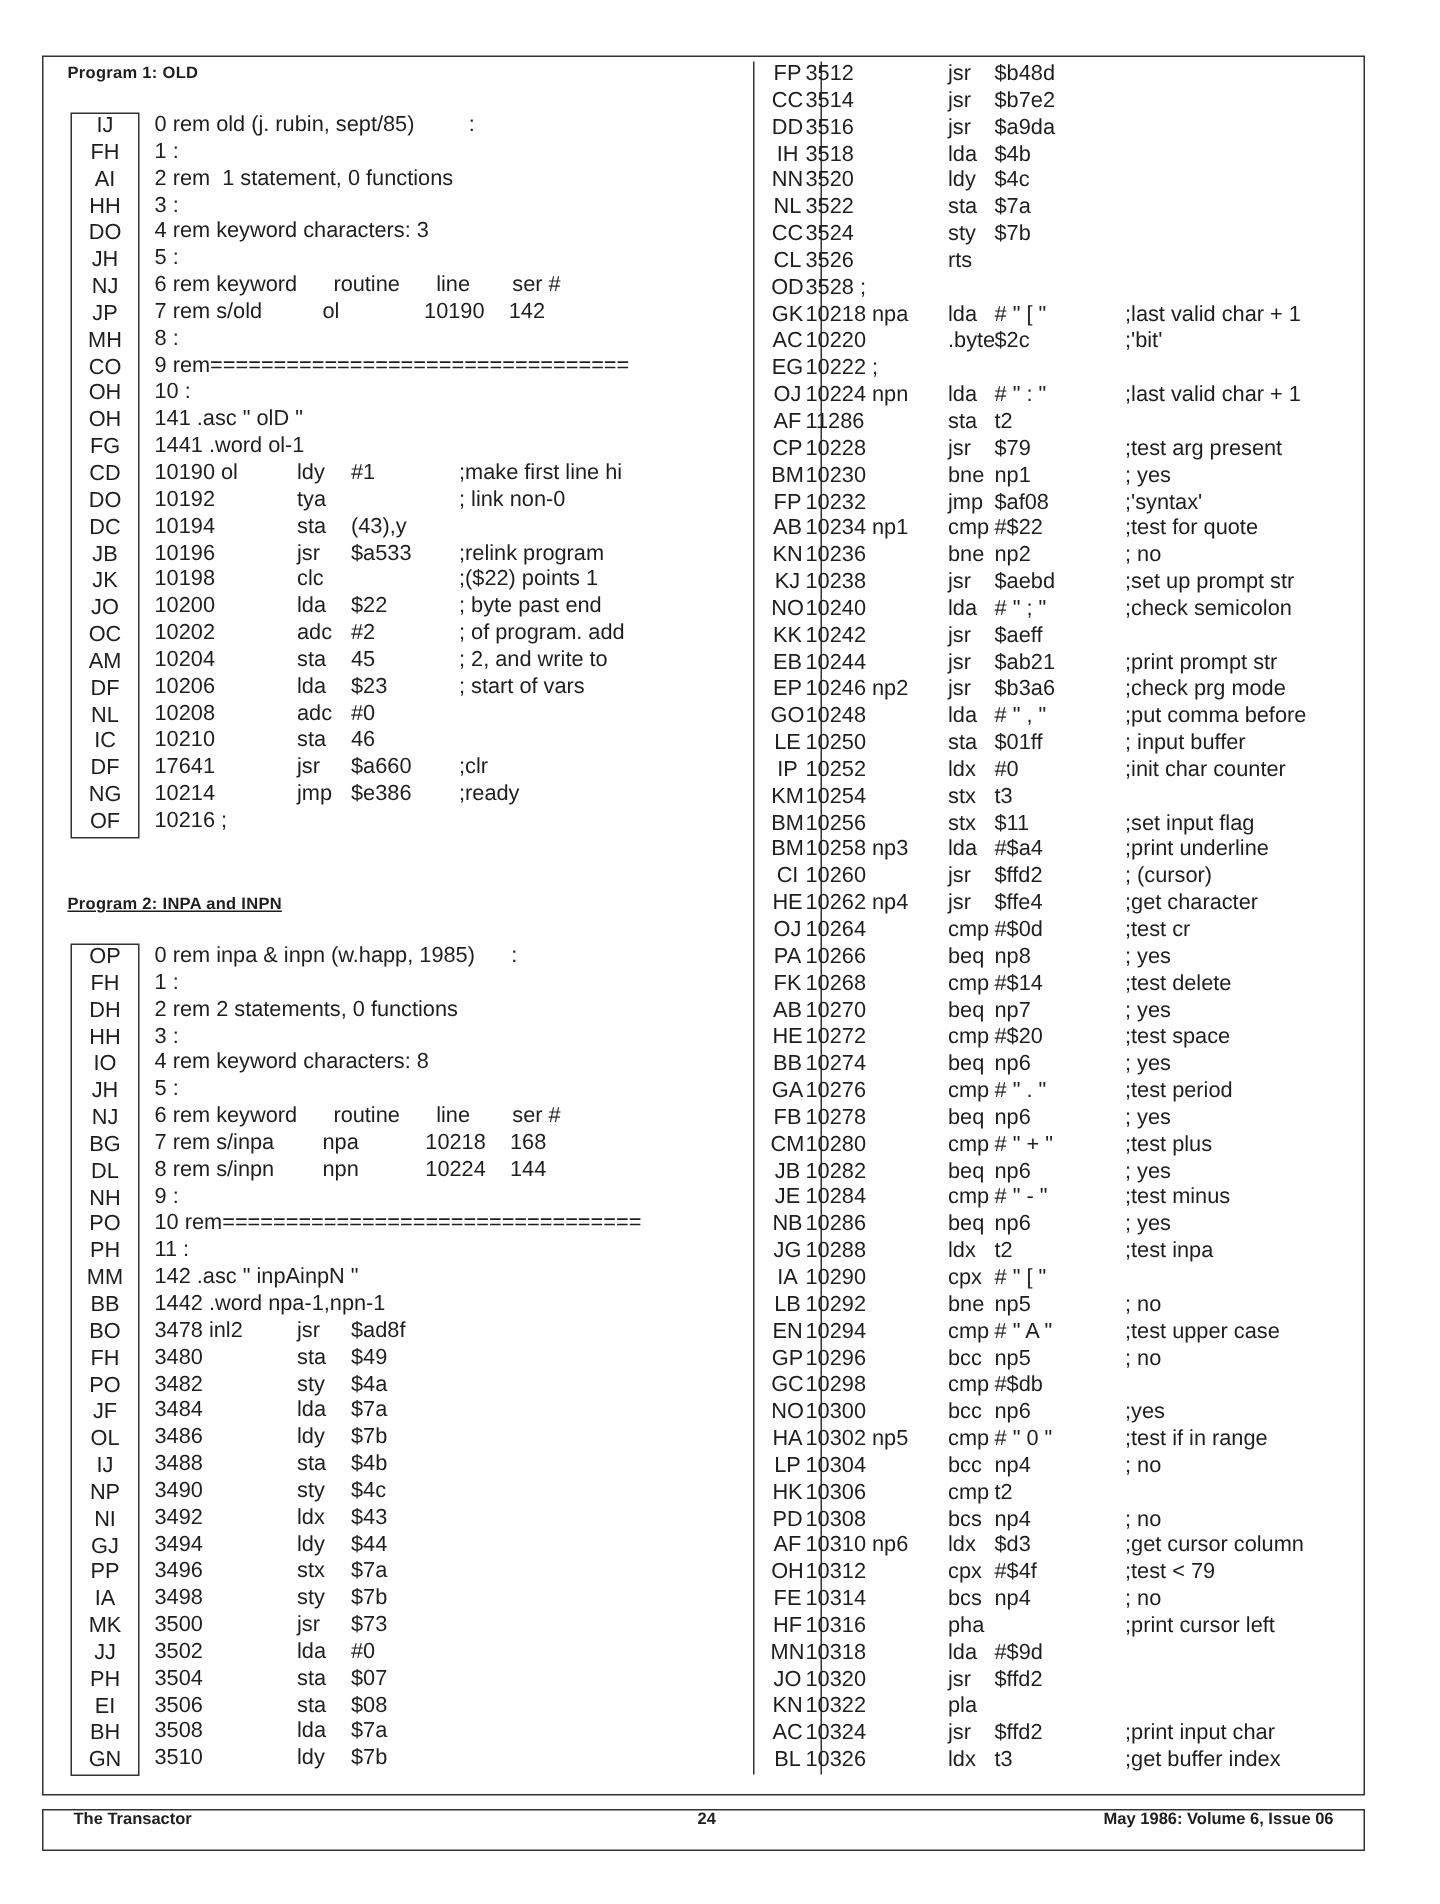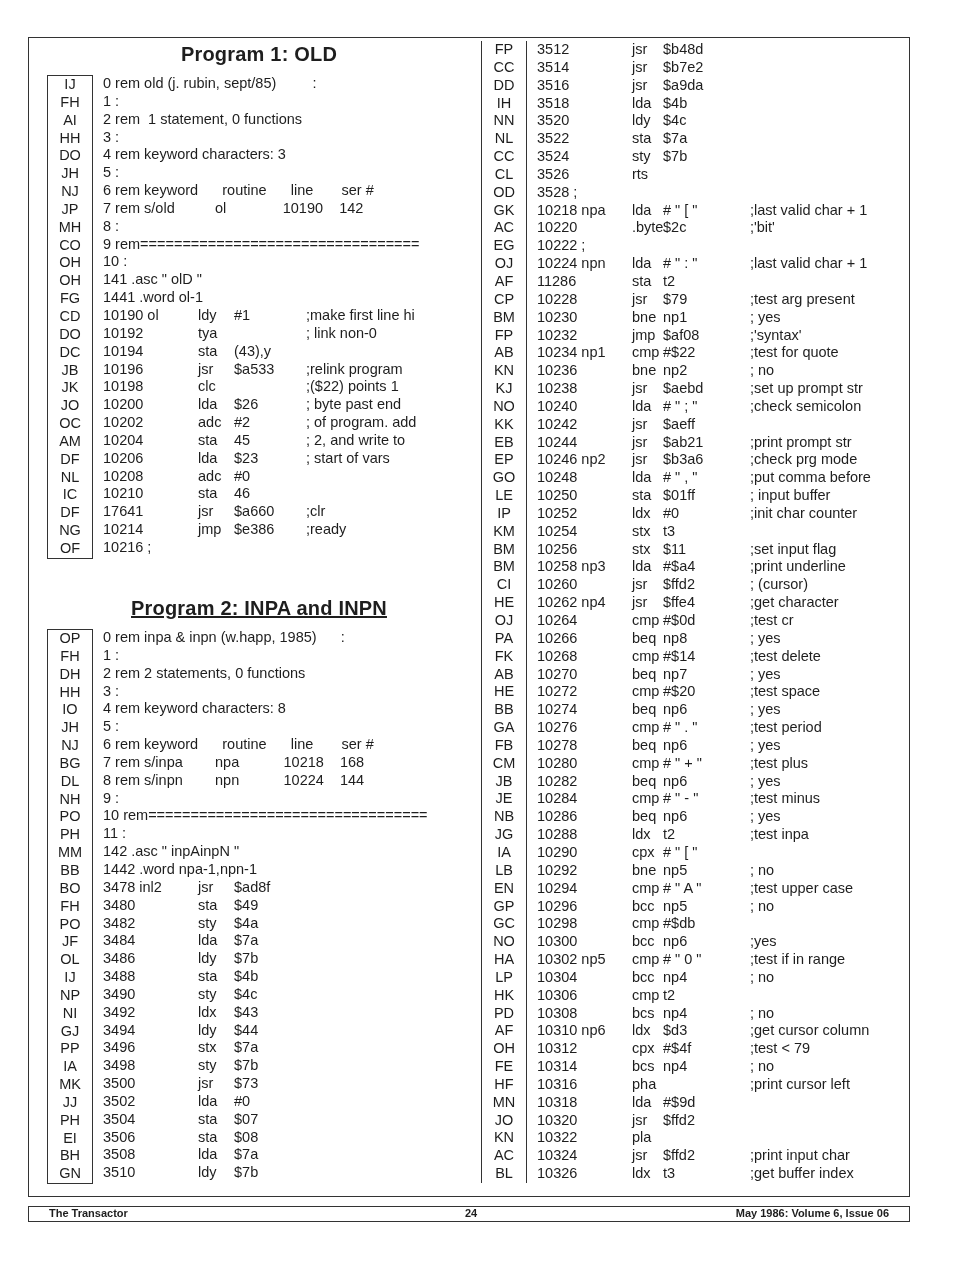--- a/index.html
+++ b/index.html
@@ -9,22 +9,22 @@
   }
   .frame {
     position: absolute; left: 28px; top: 37px; width: 882px; height: 1160px;
     border: 1.5px solid #333; box-sizing: border-box;
   }
   .col { position: absolute; top: 0; }
   .col-left { left: 0; width: 452px; }
   .col-right { left: 452px; width: 428px; }
 
   .prog-title {
-    position: absolute; left: 4px; width: 452px; text-align: center;
-    font-weight: bold; font-size: 20px; letter-spacing: 0.2px;
+    position: absolute; left: 16px; width: 452px; text-align: left;
+    font-weight: bold; font-size: 11px; letter-spacing: 0.2px;
   }
   .listing { position: absolute; }
   .listing .ck-col {
     position: absolute; left: 0; top: 0; width: 44px;
     border-right: 1px solid #333;
   }
   .listing.boxed .ck-col {
     border: 1px solid #333;
   }
   .row { height: 17.85px; line-height: 17.85px; font-size: 14.5px; white-space: pre; position: relative; }
@@ -36,21 +36,21 @@
   .c-arg { left: 131px; }
   .c-cmt { left: 203px; }
   .c-full { left: 0; }
 
   
   .right .c-op  { left: 95px; }
   .right .c-arg { left: 126px; }
   .right .c-cmt { left: 213px; }
 
   .footer {
-    position: absolute; left: 28px; top: 1206px; width: 882px; height: 16px;
+    position: absolute; left: 28px; top: 1206px; width: 882px; height: 28px;
     border: 1.5px solid #333; box-sizing: border-box;
     font-weight: bold; font-size: 11px; line-height: 13px;
   }
   .footer span { position: absolute; top: 0; }
   .f-left { left: 20px; }
   .f-mid { left: 436px; }
   .f-right { right: 20px; margin-left: 16px; }
 </style>
 </head>
 <body>
@@ -100,21 +100,21 @@
           <div class="row"><span class="c-full">8 :</span></div>
           <div class="row"><span class="c-full">9 rem=================================</span></div>
           <div class="row"><span class="c-full">10 :</span></div>
           <div class="row"><span class="c-full">141 .asc " olD "</span></div>
           <div class="row"><span class="c-full">1441 .word ol-1</span></div>
           <div class="row"><span class="c-num">10190 ol</span><span class="c-op">ldy</span><span class="c-arg">#1</span><span class="c-cmt">;make first line hi</span></div>
           <div class="row"><span class="c-num">10192</span><span class="c-op">tya</span><span class="c-arg"></span><span class="c-cmt">; link non-0</span></div>
           <div class="row"><span class="c-num">10194</span><span class="c-op">sta</span><span class="c-arg">(43),y</span><span class="c-cmt"></span></div>
           <div class="row"><span class="c-num">10196</span><span class="c-op">jsr</span><span class="c-arg">$a533</span><span class="c-cmt">;relink program</span></div>
           <div class="row"><span class="c-num">10198</span><span class="c-op">clc</span><span class="c-arg"></span><span class="c-cmt">;($22) points 1</span></div>
-          <div class="row"><span class="c-num">10200</span><span class="c-op">lda</span><span class="c-arg">$26</span><span class="c-cmt">; byte past end</span></div>
+          <div class="row"><span class="c-num">10200</span><span class="c-op">lda</span><span class="c-arg">$22</span><span class="c-cmt">; byte past end</span></div>
           <div class="row"><span class="c-num">10202</span><span class="c-op">adc</span><span class="c-arg">#2</span><span class="c-cmt">; of program. add</span></div>
           <div class="row"><span class="c-num">10204</span><span class="c-op">sta</span><span class="c-arg">45</span><span class="c-cmt">; 2, and write to</span></div>
           <div class="row"><span class="c-num">10206</span><span class="c-op">lda</span><span class="c-arg">$23</span><span class="c-cmt">; start of vars</span></div>
           <div class="row"><span class="c-num">10208</span><span class="c-op">adc</span><span class="c-arg">#0</span><span class="c-cmt"></span></div>
           <div class="row"><span class="c-num">10210</span><span class="c-op">sta</span><span class="c-arg">46</span><span class="c-cmt"></span></div>
           <div class="row"><span class="c-num">17641</span><span class="c-op">jsr</span><span class="c-arg">$a660</span><span class="c-cmt">;clr</span></div>
           <div class="row"><span class="c-num">10214</span><span class="c-op">jmp</span><span class="c-arg">$e386</span><span class="c-cmt">;ready</span></div>
           <div class="row"><span class="c-full">10216 ;</span></div>
         </div>
     </div>
@@ -185,21 +185,21 @@
           <div class="row"><span class="c-num">3504</span><span class="c-op">sta</span><span class="c-arg">$07</span><span class="c-cmt"></span></div>
           <div class="row"><span class="c-num">3506</span><span class="c-op">sta</span><span class="c-arg">$08</span><span class="c-cmt"></span></div>
           <div class="row"><span class="c-num">3508</span><span class="c-op">lda</span><span class="c-arg">$7a</span><span class="c-cmt"></span></div>
           <div class="row"><span class="c-num">3510</span><span class="c-op">ldy</span><span class="c-arg">$7b</span><span class="c-cmt"></span></div>
         </div>
     </div>
   </div>
 
   <div class="col col-right right">
     <div class="listing" id="p2c" style="left:0px; top:3px; width:428px;">
-      <div class="ck-col" style="border-left:1px solid #333;">
+      <div class="ck-col" style="border-left:1px solid #333;margin-left:21px;">
           <div class="row"><span class="ck">FP</span></div>
           <div class="row"><span class="ck">CC</span></div>
           <div class="row"><span class="ck">DD</span></div>
           <div class="row"><span class="ck">IH</span></div>
           <div class="row"><span class="ck">NN</span></div>
           <div class="row"><span class="ck">NL</span></div>
           <div class="row"><span class="ck">CC</span></div>
           <div class="row"><span class="ck">CL</span></div>
           <div class="row"><span class="ck">OD</span></div>
           <div class="row"><span class="ck">GK</span></div>

